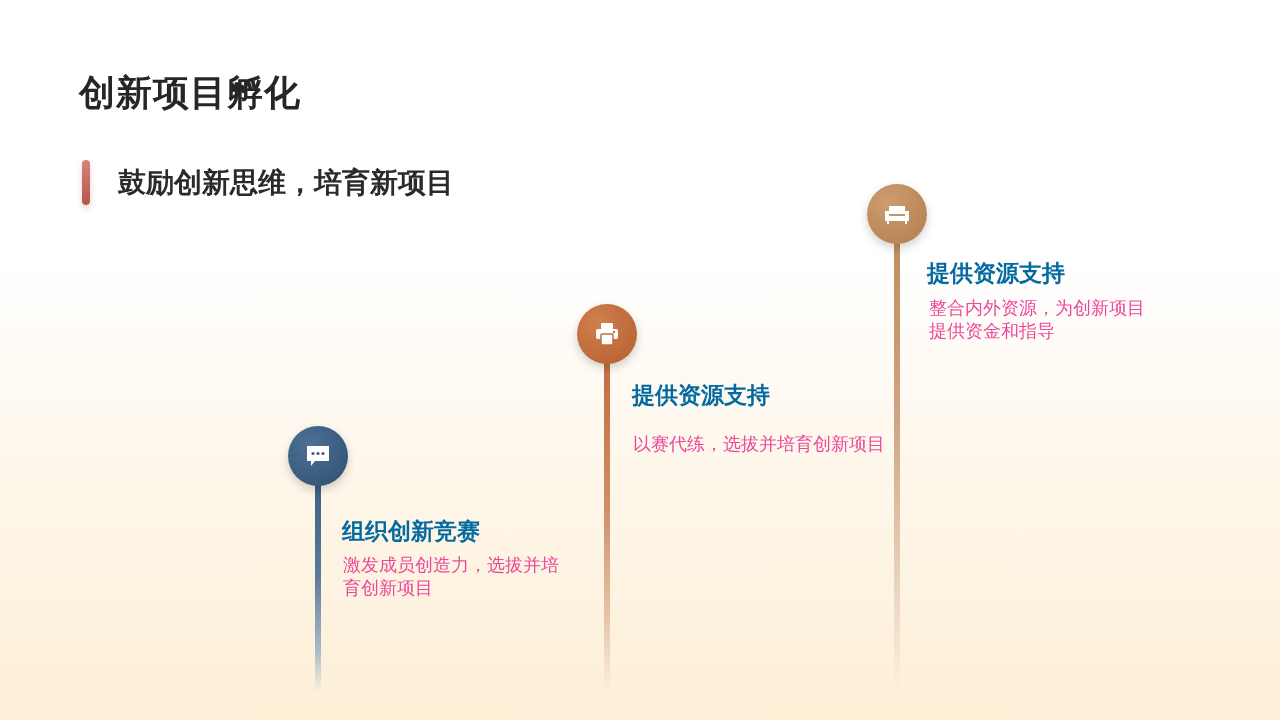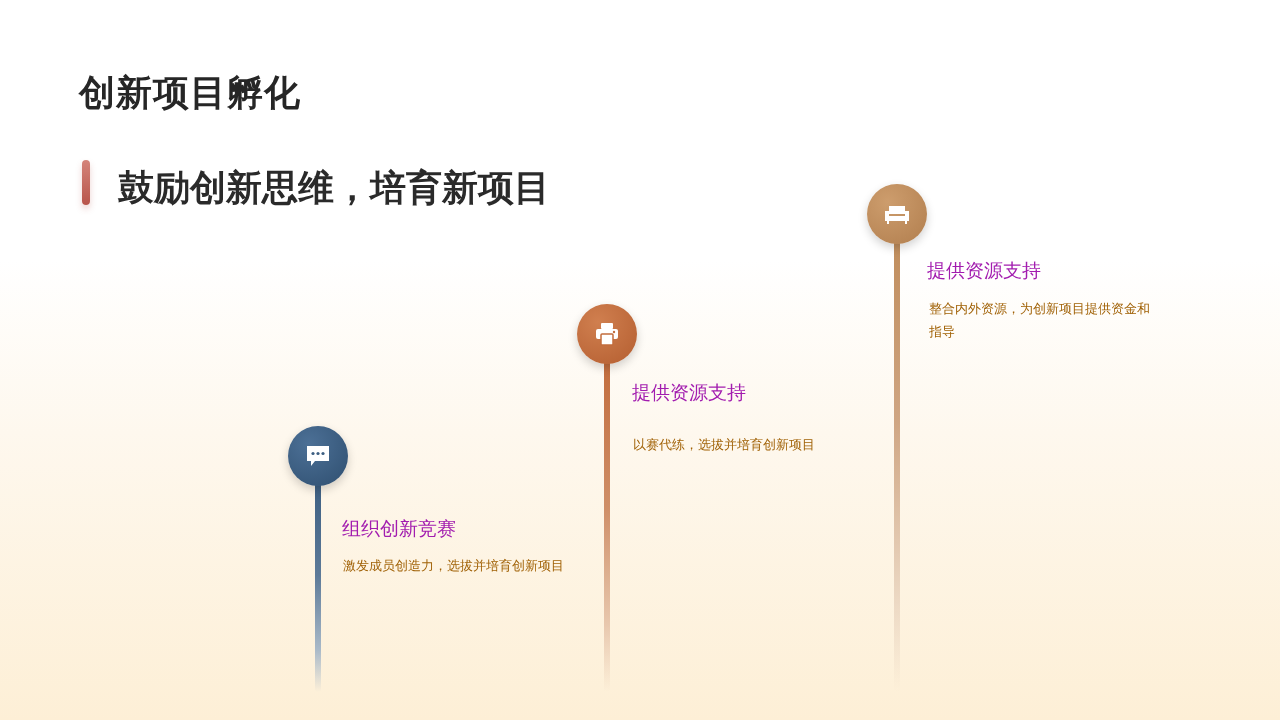--- a/index.html
+++ b/index.html
@@ -13,36 +13,36 @@
       font-size: 36px; font-weight: bold; color: #262626; letter-spacing: 1px; margin-top: 11px;
     }
     .subtitle-wrap { position: absolute; left: 82px; top: 160px; height: 46px; }
     .accent-bar {
       position: absolute; left: 0; top: 0; width: 8px; height: 45px; border-radius: 4px;
       background: linear-gradient(to bottom, #d4847a, #b8544a);
       box-shadow: 0 4px 6px rgba(184,84,74,0.25);
     }
     .subtitle {
       position: absolute; left: 36px; top: 4px; white-space: nowrap;
-      font-size: 36px; font-weight: bold; color: #2a2a2a;
+      font-size: 28px; font-weight: bold; color: #2a2a2a;
     }
     .step { position: absolute; }
     .pin-line {
       position: absolute; width: 6px; border-radius: 3px;
     }
     .pin-circle {
       position: absolute; width: 60px; height: 60px; border-radius: 50%;
       display: flex; align-items: center; justify-content: center;
       box-shadow: 0 4px 10px rgba(0,0,0,0.18);
     }
     .step-title {
-      position: absolute; font-size: 19px; font-weight: normal; color: #a21caf; white-space: nowrap;
+      position: absolute; font-size: 23px; font-weight: bold; color: #0369a1; white-space: nowrap;
     }
     .step-desc {
-      position: absolute; font-size: 13px; color: #a16207; line-height: 23px; width: 232px;
+      position: absolute; font-size: 18px; color: #ec4899; line-height: 23px; width: 232px;
     }
   </style>
 </head>
 <body>
 
 <div>
   <div class="title">创新项目孵化</div>
 
   <div class="subtitle-wrap">
     <div class="accent-bar"></div>

